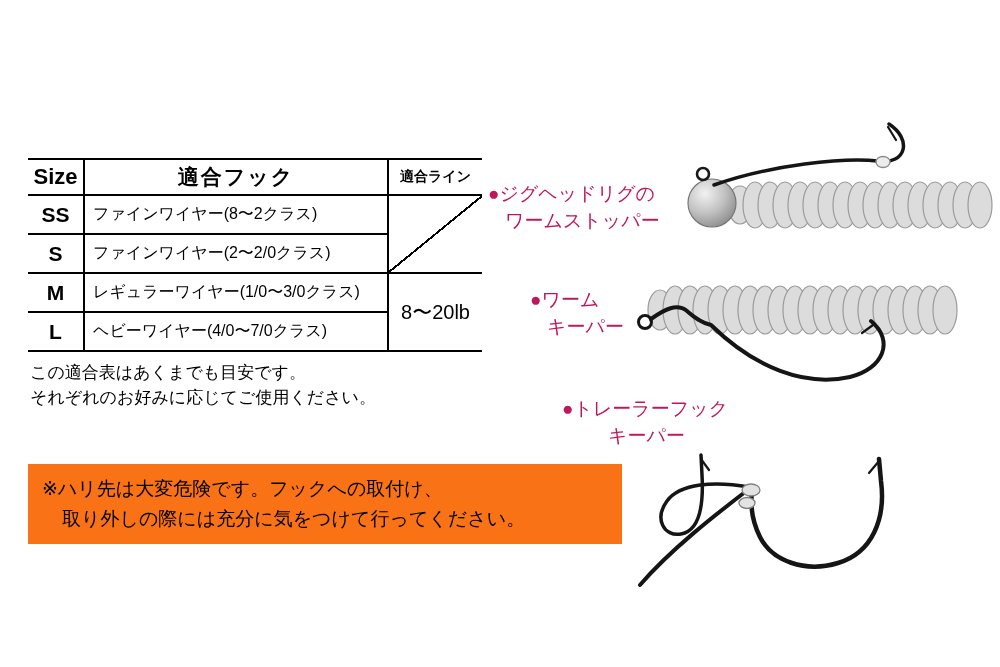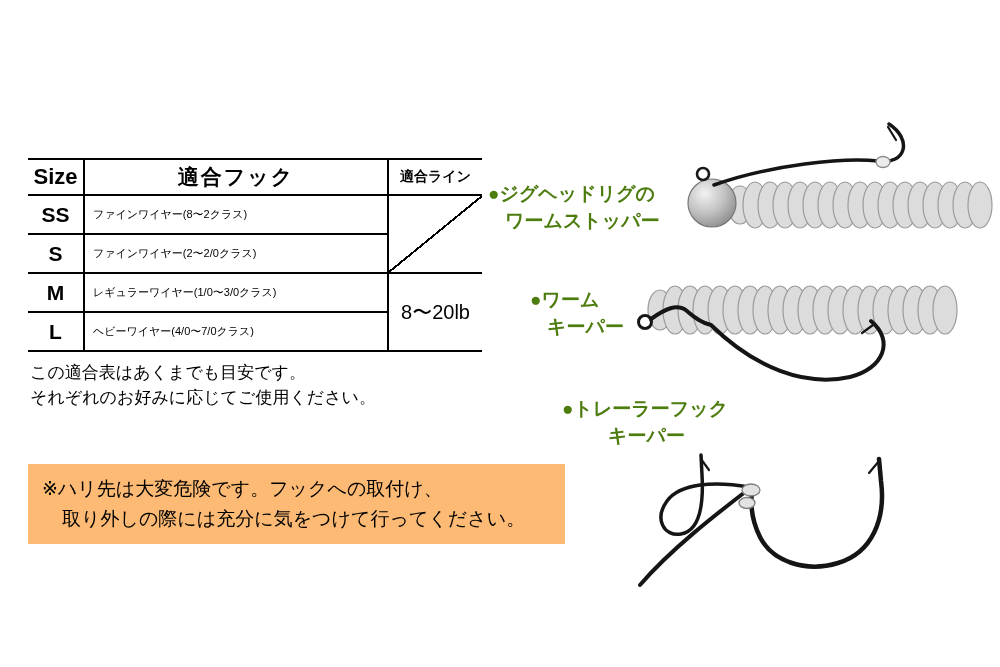--- a/index.html
+++ b/index.html
@@ -10,36 +10,36 @@
   
   .spec-table { position:absolute; left:28px; top:158px; border-collapse:collapse; table-layout:fixed; }
   .spec-table th, .spec-table td { border-top:2px solid #000; border-bottom:2px solid #000; color:#000; }
   .col-size { width:56px; border-right:2px solid #000; text-align:center; }
   .col-hook { width:304px; border-right:2px solid #000; }
   .col-line { width:94px; text-align:center;margin-left:12px; }
   .hdr-size { font-size:22px; font-weight:bold; height:36px; }
   .hdr-hook { font-size:21px; font-weight:bold; text-align:center; letter-spacing:2px; }
   .hdr-line { font-size:14px; font-weight:bold; }
   .cell-size { font-size:21px; font-weight:bold; height:39px; }
-  .cell-hook { font-size:11px; padding-left:8px; }
+  .cell-hook { font-size:16px; padding-left:8px; }
   .line-cell { font-size:20px; }
   .diag-cell { background:linear-gradient(to bottom right,
       transparent calc(50% - 1px), #000 calc(50% - 1px),
       #000 calc(50% + 1px), transparent calc(50% + 1px)); }
 
   
   .notes { position:absolute; left:30px; top:360px; font-size:17px; line-height:25px; color:#000; }
 
   
-  .warning-box { position:absolute; left:28px; top:464px; width:537px;
-      background:#fdba74; padding:10px 14px; font-size:19px; line-height:30px; color:#000; }
+  .warning-box { position:absolute; left:28px; top:464px; width:594px;
+      background:#f97316; padding:10px 14px; font-size:19px; line-height:30px; color:#000; }
   .warning-indent { padding-left:20px; }
 
   
-  .illu-label { position:absolute; font-size:19px; font-weight:bold; line-height:27px; color:#4d7c0f; white-space:nowrap; }
+  .illu-label { position:absolute; font-size:19px; font-weight:normal; line-height:27px; color:#be185d; white-space:nowrap; }
   .label-jighead { left:488px; top:180px; }
   .label-keeper  { left:530px; top:286px; }
   .label-trailer { left:562px; top:395px; }
   .ind-small { padding-left:17px; }
   .ind-large { padding-left:46px; }
 
   
   .illu { position:absolute; }
   .illu-jighead { left:640px; top:105px; }
   .illu-keeper  { left:615px; top:265px; }

